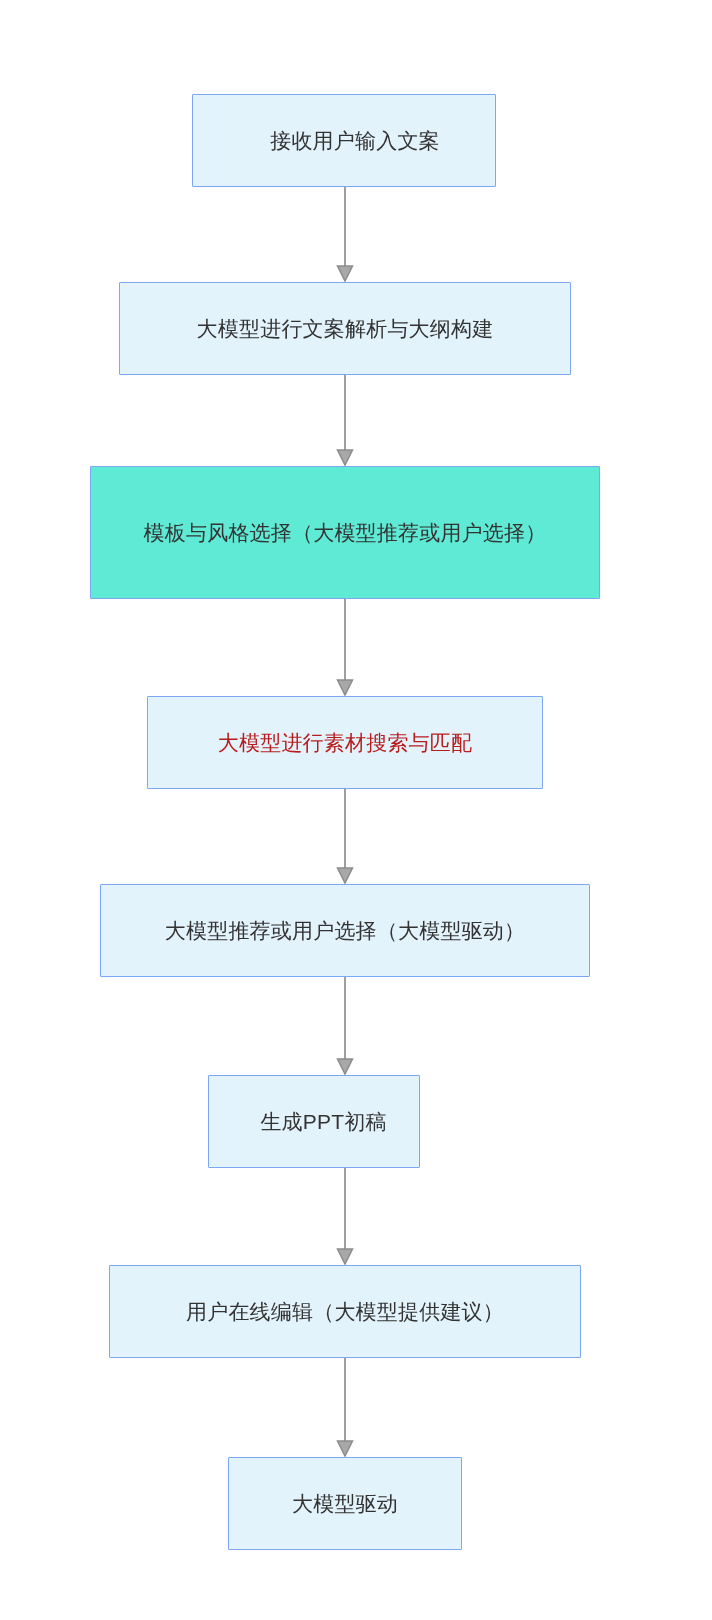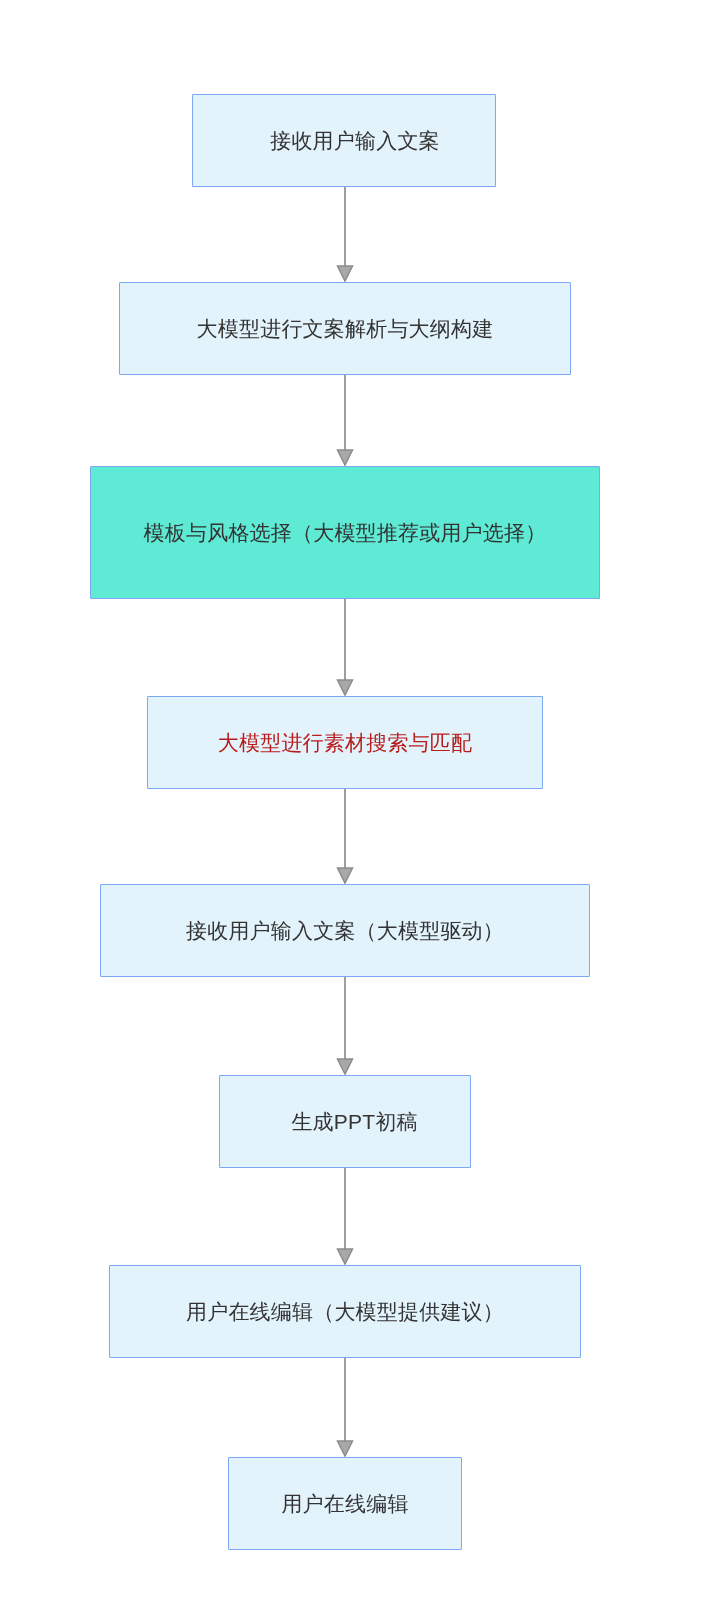--- a/index.html
+++ b/index.html
@@ -91,26 +91,26 @@
       <div class="flow-node" style="left: 119px; top: 282px; width: 452px; height: 93px; background: rgb(227, 243, 252); border-color: rgb(123, 167, 245); color: rgb(51, 51, 51); justify-content: flex-end;">
         <span class="node-label">大模型进行文案解析与大纲构建</span>
       </div>
       <div class="flow-node" style="left: 90px; top: 466px; width: 510px; height: 133px; background: #5eead4; border-color: rgb(123, 167, 245); color: rgb(51, 51, 51);">
         <span class="node-label">模板与风格选择（大模型推荐或用户选择）</span>
       </div>
       <div class="flow-node" style="left: 147px; top: 696px; width: 396px; height: 93px; background: rgb(227, 243, 252); border-color: rgb(123, 167, 245); color: #b91c1c;">
         <span class="node-label">大模型进行素材搜索与匹配</span>
       </div>
       <div class="flow-node" style="left: 100px; top: 884px; width: 490px; height: 93px; background: rgb(227, 243, 252); border-color: rgb(123, 167, 245); color: rgb(51, 51, 51);">
-        <span class="node-label">接收用户输入文案（大模型驱动）</span>
+        <span class="node-label">大模型推荐或用户选择（大模型驱动）</span>
       </div>
-      <div class="flow-node" style="left: 219px; top: 1075px; width: 252px; height: 93px; background: rgb(227, 243, 252); border-color: rgb(123, 167, 245); color: rgb(51, 51, 51); padding-left: 29px;">
+      <div class="flow-node" style="left: 208px; top: 1075px; width: 212px; height: 93px; background: rgb(227, 243, 252); border-color: rgb(123, 167, 245); color: rgb(51, 51, 51); padding-left: 29px;">
         <span class="node-label">生成PPT初稿</span>
       </div>
       <div class="flow-node" style="left: 109px; top: 1265px; width: 472px; height: 93px; background: rgb(227, 243, 252); border-color: rgb(123, 167, 245); color: rgb(51, 51, 51);">
         <span class="node-label">用户在线编辑（大模型提供建议）</span>
       </div>
       <div class="flow-node" style="left: 228px; top: 1457px; width: 234px; height: 93px; background: rgb(227, 243, 252); border-color: rgb(123, 167, 245); color: rgb(51, 51, 51);">
-        <span class="node-label">用户在线编辑</span>
+        <span class="node-label">大模型驱动</span>
       </div>
     </div>
 
 </div>
 
 </body></html>

